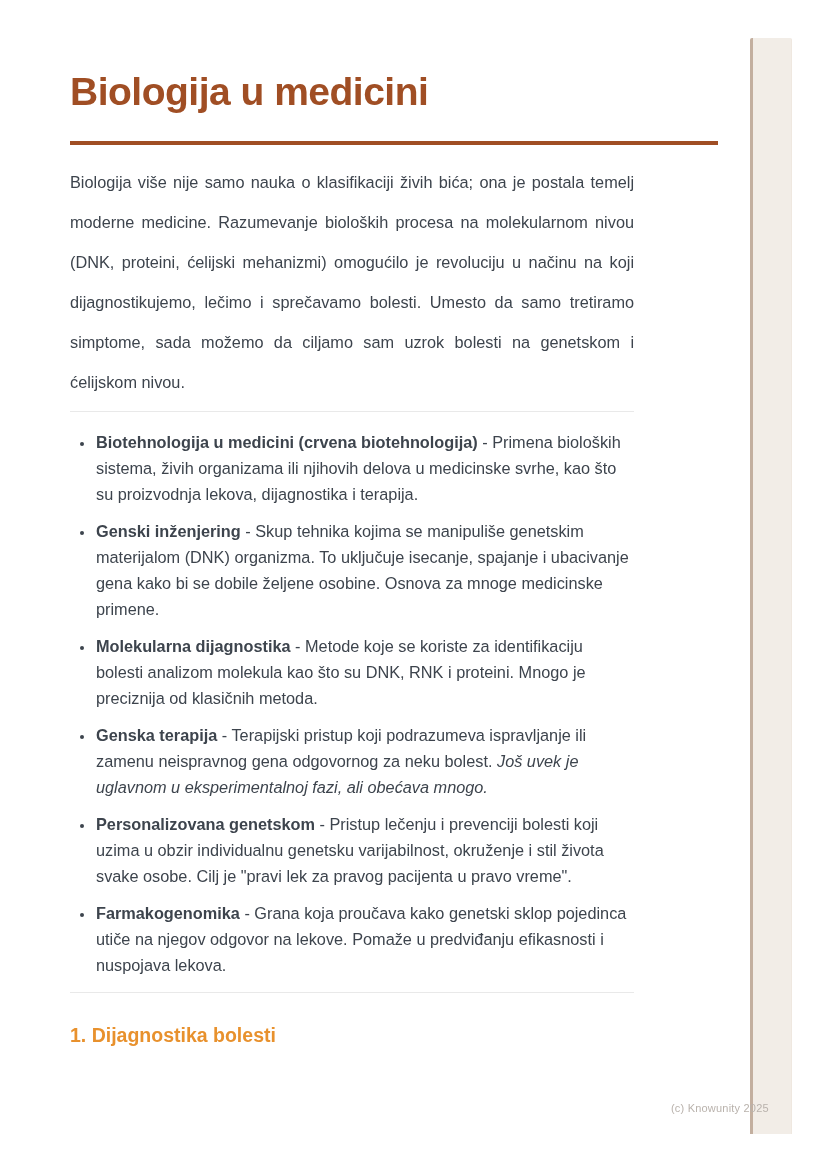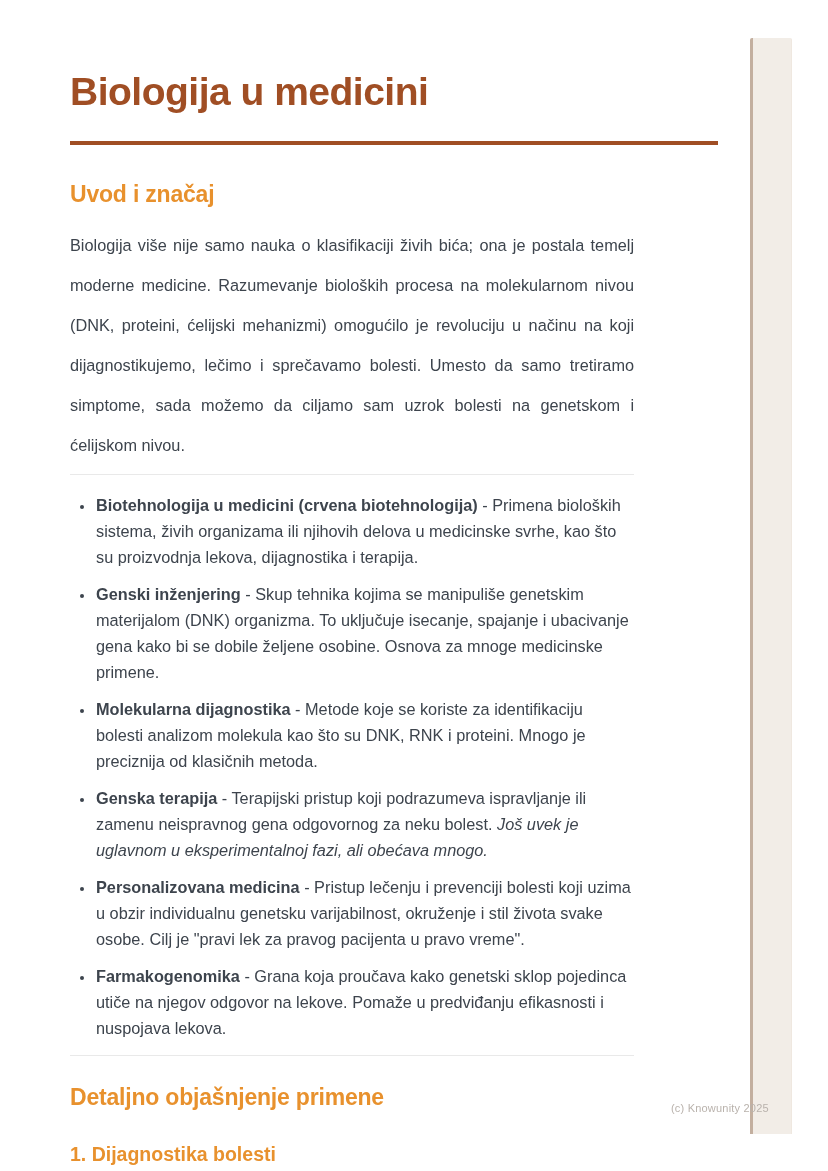--- a/index.html
+++ b/index.html
@@ -89,21 +89,20 @@
 <div class="page">
 
   <div class="content">
 
     <h1 class="doc-title">Biologija u medicini</h1>
 
     <div class="title-rule"></div>
 
     <div class="text-col">
 
-      <h2 class="section-heading h2-intro">Uvod i značaj</h2>
 
       <p class="body-par">Biologija više nije samo nauka o klasifikaciji živih bića; ona je postala temelj moderne medicine. Razumevanje bioloških procesa na molekularnom nivou (DNK, proteini, ćelijski mehanizmi) omogućilo je revoluciju u načinu na koji dijagnostikujemo, lečimo i sprečavamo bolesti. Umesto da samo tretiramo simptome, sada možemo da ciljamo sam uzrok bolesti na genetskom i ćelijskom nivou.</p>
 
       <hr class="section-divider">
 
 
       <ul class="definitions">
   <li>
     <span class="term">Biotehnologija u medicini (crvena biotehnologija)</span>
     <span class="sep"> - </span>
@@ -126,37 +125,36 @@
   </li>
 
   <li>
     <span class="term">Genska terapija</span>
     <span class="sep"> - </span>
     <span class="def">Terapijski pristup koji podrazumeva ispravljanje ili zamenu neispravnog gena odgovornog za neku bolest.</span>
     <span class="note"> Još uvek je uglavnom u eksperimentalnoj fazi, ali obećava mnogo.</span>
   </li>
 
   <li>
-    <span class="term">Personalizovana medicina</span>
+    <span class="term">Personalizovana genetskom</span>
     <span class="sep"> - </span>
     <span class="def">Pristup lečenju i prevenciji bolesti koji uzima u obzir individualnu genetsku varijabilnost, okruženje i stil života svake osobe. Cilj je "pravi lek za pravog pacijenta u pravo vreme".</span>
     
   </li>
 
   <li>
     <span class="term">Farmakogenomika</span>
     <span class="sep"> - </span>
     <span class="def">Grana koja proučava kako genetski sklop pojedinca utiče na njegov odgovor na lekove. Pomaže u predviđanju efikasnosti i nuspojava lekova.</span>
     
   </li>
 </ul>
 
       <hr class="section-divider divider-2">
 
-      <h2 class="section-heading h2-apps">Detaljno objašnjenje primene</h2>
 
       <h3 class="subsection-heading">1. Dijagnostika bolesti</h3>
 
     </div>
   </div>
 
   <div class="side-strip"></div>
 
   <div class="watermark">(c) Knowunity 2025</div>
 

